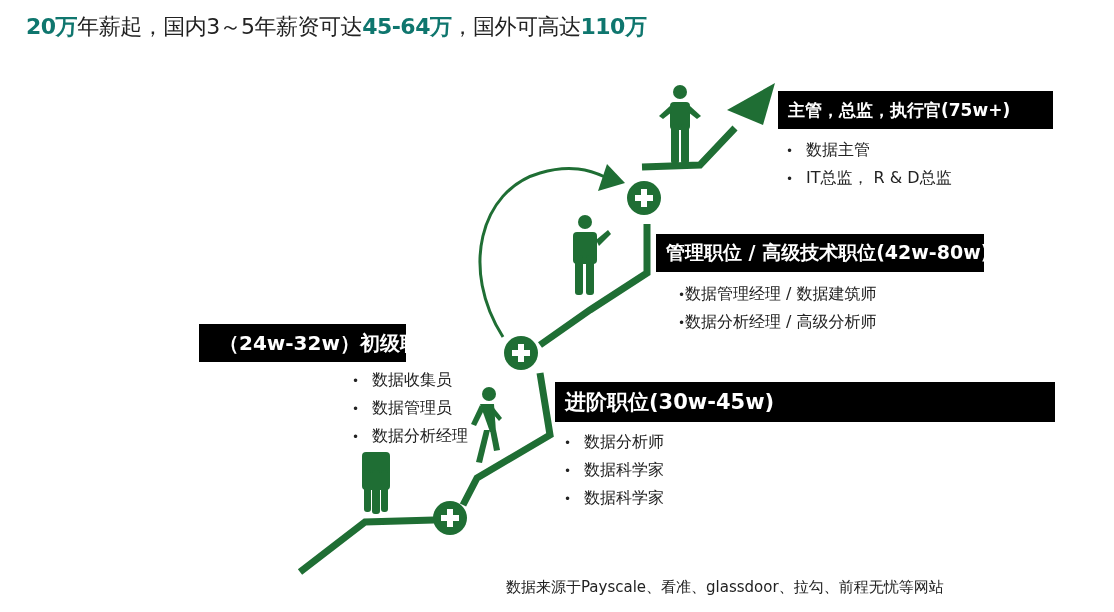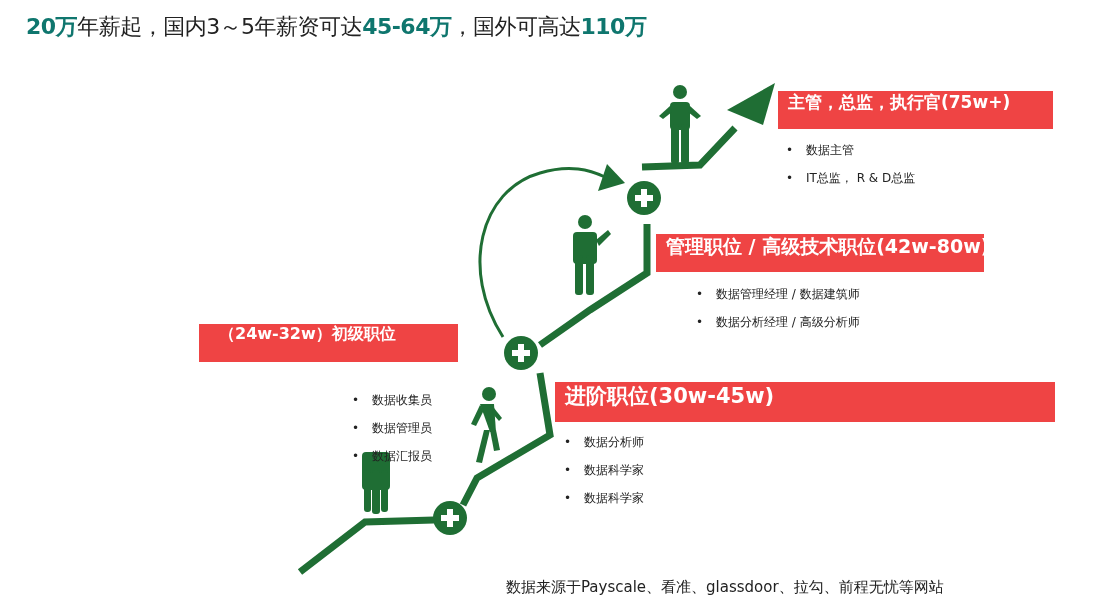--- a/index.html
+++ b/index.html
@@ -2,22 +2,22 @@
 <html><head>
 <meta charset="utf-8">
 <style>
   html, body { margin:0; padding:0; background:#fff; }
   body { width:1114px; height:612px; position:relative; overflow:hidden;
          font-family:"DejaVu Sans", "Liberation Sans", sans-serif; color:#222; }
   .headline { position:absolute; left:26px; top:12px; font-size:22px; font-weight:bold; color:#222; white-space:nowrap; letter-spacing:-0.5px; }
   .headline .red { color:#0f766e; }
   .headline .plain { font-weight:normal; }
   svg.diagram { position:absolute; left:0; top:0; }
-  .tier-box { position:absolute; background:#ef4444; color:#fff; font-weight:bold; white-space:nowrap; box-sizing:border-box; display:flex; }
-  .bullets { position:absolute; list-style:none; margin:0; padding:0; font-size:12px; color:#222; }
+  .tier-box { position:absolute; background:#000000; color:#fff; font-weight:bold; white-space:nowrap; box-sizing:border-box; display:flex; align-items:center; }
+  .bullets { position:absolute; list-style:none; margin:0; padding:0; font-size:16px; color:#222; }
   .bullets li { height:28px; line-height:28px; white-space:nowrap; }
   .bullets li::before { content:"•"; display:inline-block; width:20px; font-size:12px; }
   .source { position:absolute; left:506px; top:578px; font-size:15px; color:#222; white-space:nowrap; }
 </style>
 </head>
 <body>
 
 <div class="headline">
   <span class="red">20万</span><span class="plain">年薪起，国内3～5年薪资可达</span><span class="red">45-64万</span><span class="plain">，国外可高达</span><span class="red">110万</span>
 </div>
@@ -82,42 +82,42 @@
   <g fill="#1f6e34">
     <circle cx="680" cy="92" r="7"></circle>
     <rect x="670" y="102" width="20" height="28" rx="4"></rect>
     <rect x="671" y="124" width="8" height="40" rx="3"></rect>
     <rect x="681" y="124" width="8" height="40" rx="3"></rect>
     <path d="M670 106 L659 116 L663 119 L672 112 Z"></path>
     <path d="M690 106 L701 116 L697 119 L688 112 Z"></path>
   </g>
 </svg>
 
-<div class="tier-box" style="left:199px; top:324px; width:259px; height:38px; font-size:16px; padding-left:20px;">
+<div class="tier-box" style="left:199px; top:324px; width:207px; height:38px; font-size:20px; padding-left:20px;">
   <span>（24w-32w）初级职位</span>
 </div>
-<ul class="bullets" style="left:352px; top:386px;">
+<ul class="bullets" style="left:352px; top:366px;">
   <li>数据收集员</li>
   <li>数据管理员</li>
-  <li>数据汇报员</li>
+  <li>数据分析经理</li>
 </ul>
 
 <div class="tier-box" style="left:555px; top:382px; width:500px; height:40px; font-size:21px; padding-left:10px;">
   <span>进阶职位(30w-45w)</span>
 </div>
 <ul class="bullets" style="left:564px; top:428px;">
   <li>数据分析师</li>
   <li>数据科学家</li>
   <li>数据科学家</li>
 </ul>
 
 <div class="tier-box" style="left:656px; top:234px; width:328px; height:38px; font-size:19px; padding-left:10px;">
   <span>管理职位 / 高级技术职位(42w-80w)</span>
 </div>
-<ul class="bullets" style="left:696px; top:280px;">
+<ul class="bullets" style="left:665px; top:280px;text-align:right;">
   <li>数据管理经理 /  数据建筑师</li>
   <li>数据分析经理 / 高级分析师</li>
 </ul>
 
 <div class="tier-box" style="left:778px; top:91px; width:275px; height:38px; font-size:17px; padding-left:10px;">
   <span>主管，总监，执行官(75w+)</span>
 </div>
 <ul class="bullets" style="left:786px; top:136px;">
   <li>数据主管</li>
   <li>IT总监， R &amp; D总监</li>

